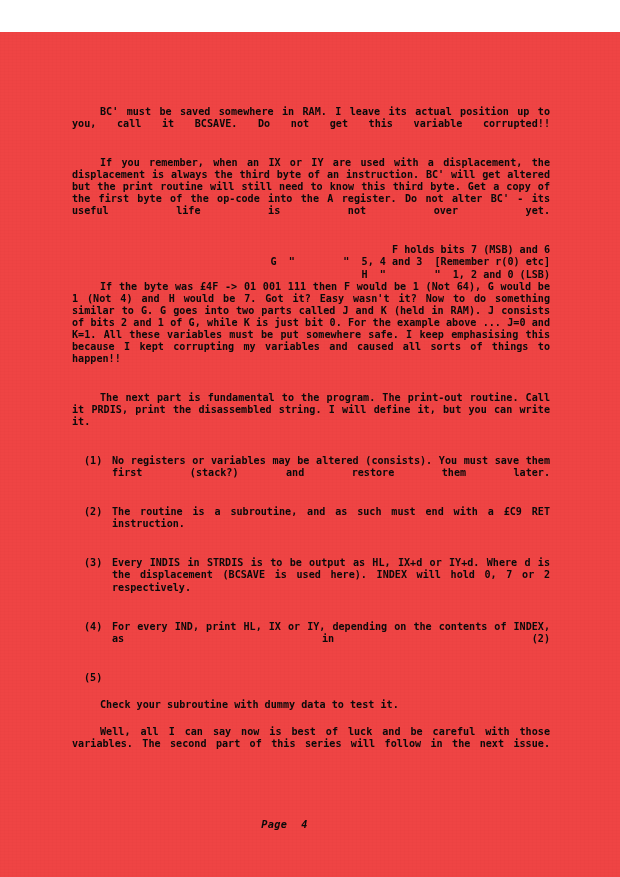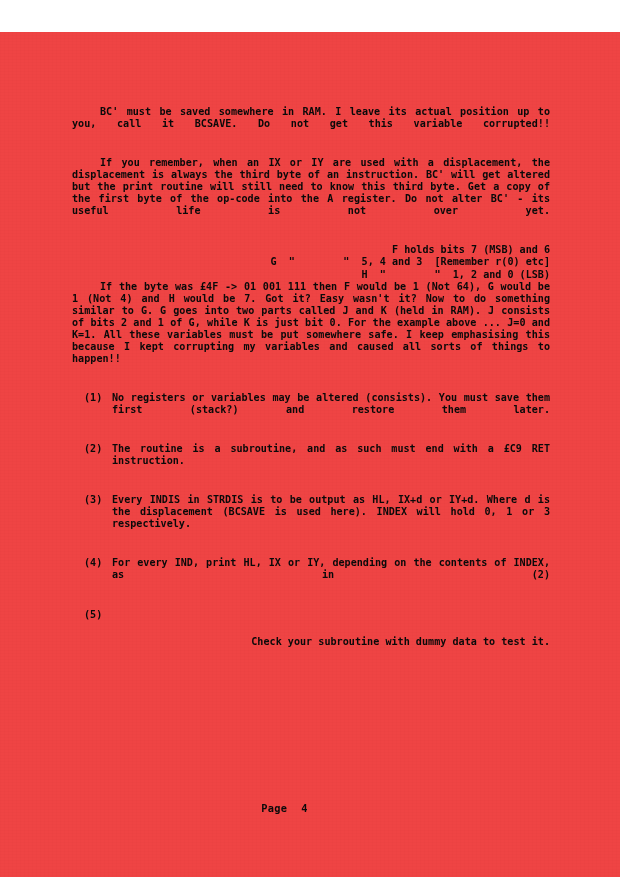--- a/index.html
+++ b/index.html
@@ -94,35 +94,36 @@
   .rule-num {
     position: absolute;
     left: 12px;
     top: 0;
     font-weight: 700;
     white-space: pre;
   }
 
   
   .para.plain {
-    text-align: right;
+    text-align: left;
   }
   .para.plain::after { content: none; }
 
   
   #page-footer {
     position: absolute;
     left: 0;
-    top: 770px;
+    top: 786px;
     width: 569px;
     text-align: center;
     font-size: 10.3px;
     font-weight: 700;
     letter-spacing: 0.3px;
     color: #0a0a0a;
+    font-style: italic;
   }
   #page-footer .pf-label { margin-right: 14px; }
 
   
   #scan-grain {
     position: absolute;
     left: 0; top: 0;
     width: 620px; height: 877px;
     pointer-events: none;
     opacity: 0.035;
@@ -142,45 +143,47 @@
 
     <p class="para indent spread">If  you  remember,  when  an  IX  or  IY  are  used  with  a displacement, the displacement is always the third  byte  of  an instruction. BC' will get altered but  the  print  routine  will still need to know this third byte. Get a copy of the first byte of the op-code into the A register.  Do  not  alter  BC'  -  its useful life is not over yet.</p>
 
 
     <div class="deflines">  F holds bits 7 (MSB) and 6</div>
     <div class="deflines">  G  "        "  5, 4 and 3  [Remember r(0) etc]</div>
     <div class="deflines" style="margin-bottom:0px;">  H  "        "  1, 2 and 0 (LSB)</div>
 
     <p class="para indent spread" style="margin-top:0;">If the byte was £4F -&gt; 01 001 111 then F  would  be  1  (Not 64), G would be 1 (Not 4) and H would be 7. Got it?  Easy wasn't it?  Now to do something similar to G. G  goes  into  two  parts called J and K (held in RAM). J consists of bits 2 and 1  of  G, while K is just bit 0. For the example above ...  J=0  and  K=1. All  these  variables  must  be  put  somewhere  safe.  I   keep emphasising this because I  kept  corrupting  my  variables  and caused all sorts of things to happen!!</p>
 
+    <p class="para indent spread">The next part is fundamental to the program.  The  print-out routine. Call it PRDIS, print the disassembled  string.  I  will define it, but you can write it.</p>
 
     <ol id="rules-list">
       <li class="rule-item">
         <span class="rule-num">(1)</span>
         <span>No registers or variables may be altered (consists).  You must save them first (stack?) and restore them later.</span>
       </li>
       <li class="rule-item">
         <span class="rule-num">(2)</span>
         <span>The routine is a subroutine, and as such must end  with  a £C9 RET instruction.</span>
       </li>
       <li class="rule-item">
         <span class="rule-num">(3)</span>
-        <span>Every INDIS in STRDIS is to be output as HL, IX+d or IY+d. Where d is the displacement (BCSAVE is used  here).  INDEX will hold 0, 1 or 3 respectively.</span>
+        <span>Every INDIS in STRDIS is to be output as HL, IX+d or IY+d. Where d is the displacement (BCSAVE is used  here).  INDEX will hold 0, 7 or 2 respectively.</span>
       </li>
       <li class="rule-item">
         <span class="rule-num">(4)</span>
         <span>For every IND, print  HL,  IX  or  IY,  depending  on  the contents of INDEX, as in (2)</span>
       </li>
       <li class="rule-item">
         <span class="rule-num">(5)</span>
       </li>
     </ol>
 
     <p class="para indent plain">Check your subroutine with dummy data to test it.</p>
 
+    <p class="para indent spread">Well, all I can say now is best of luck and be careful  with those variables. The second part of this series will   follow  in the next issue.</p>
 
   </div>
 
   <div id="page-footer">
     <span class="pf-label">Page</span><span class="pf-number">4</span>
   </div>
 
   <div id="scan-grain"></div>
 </div>
 

